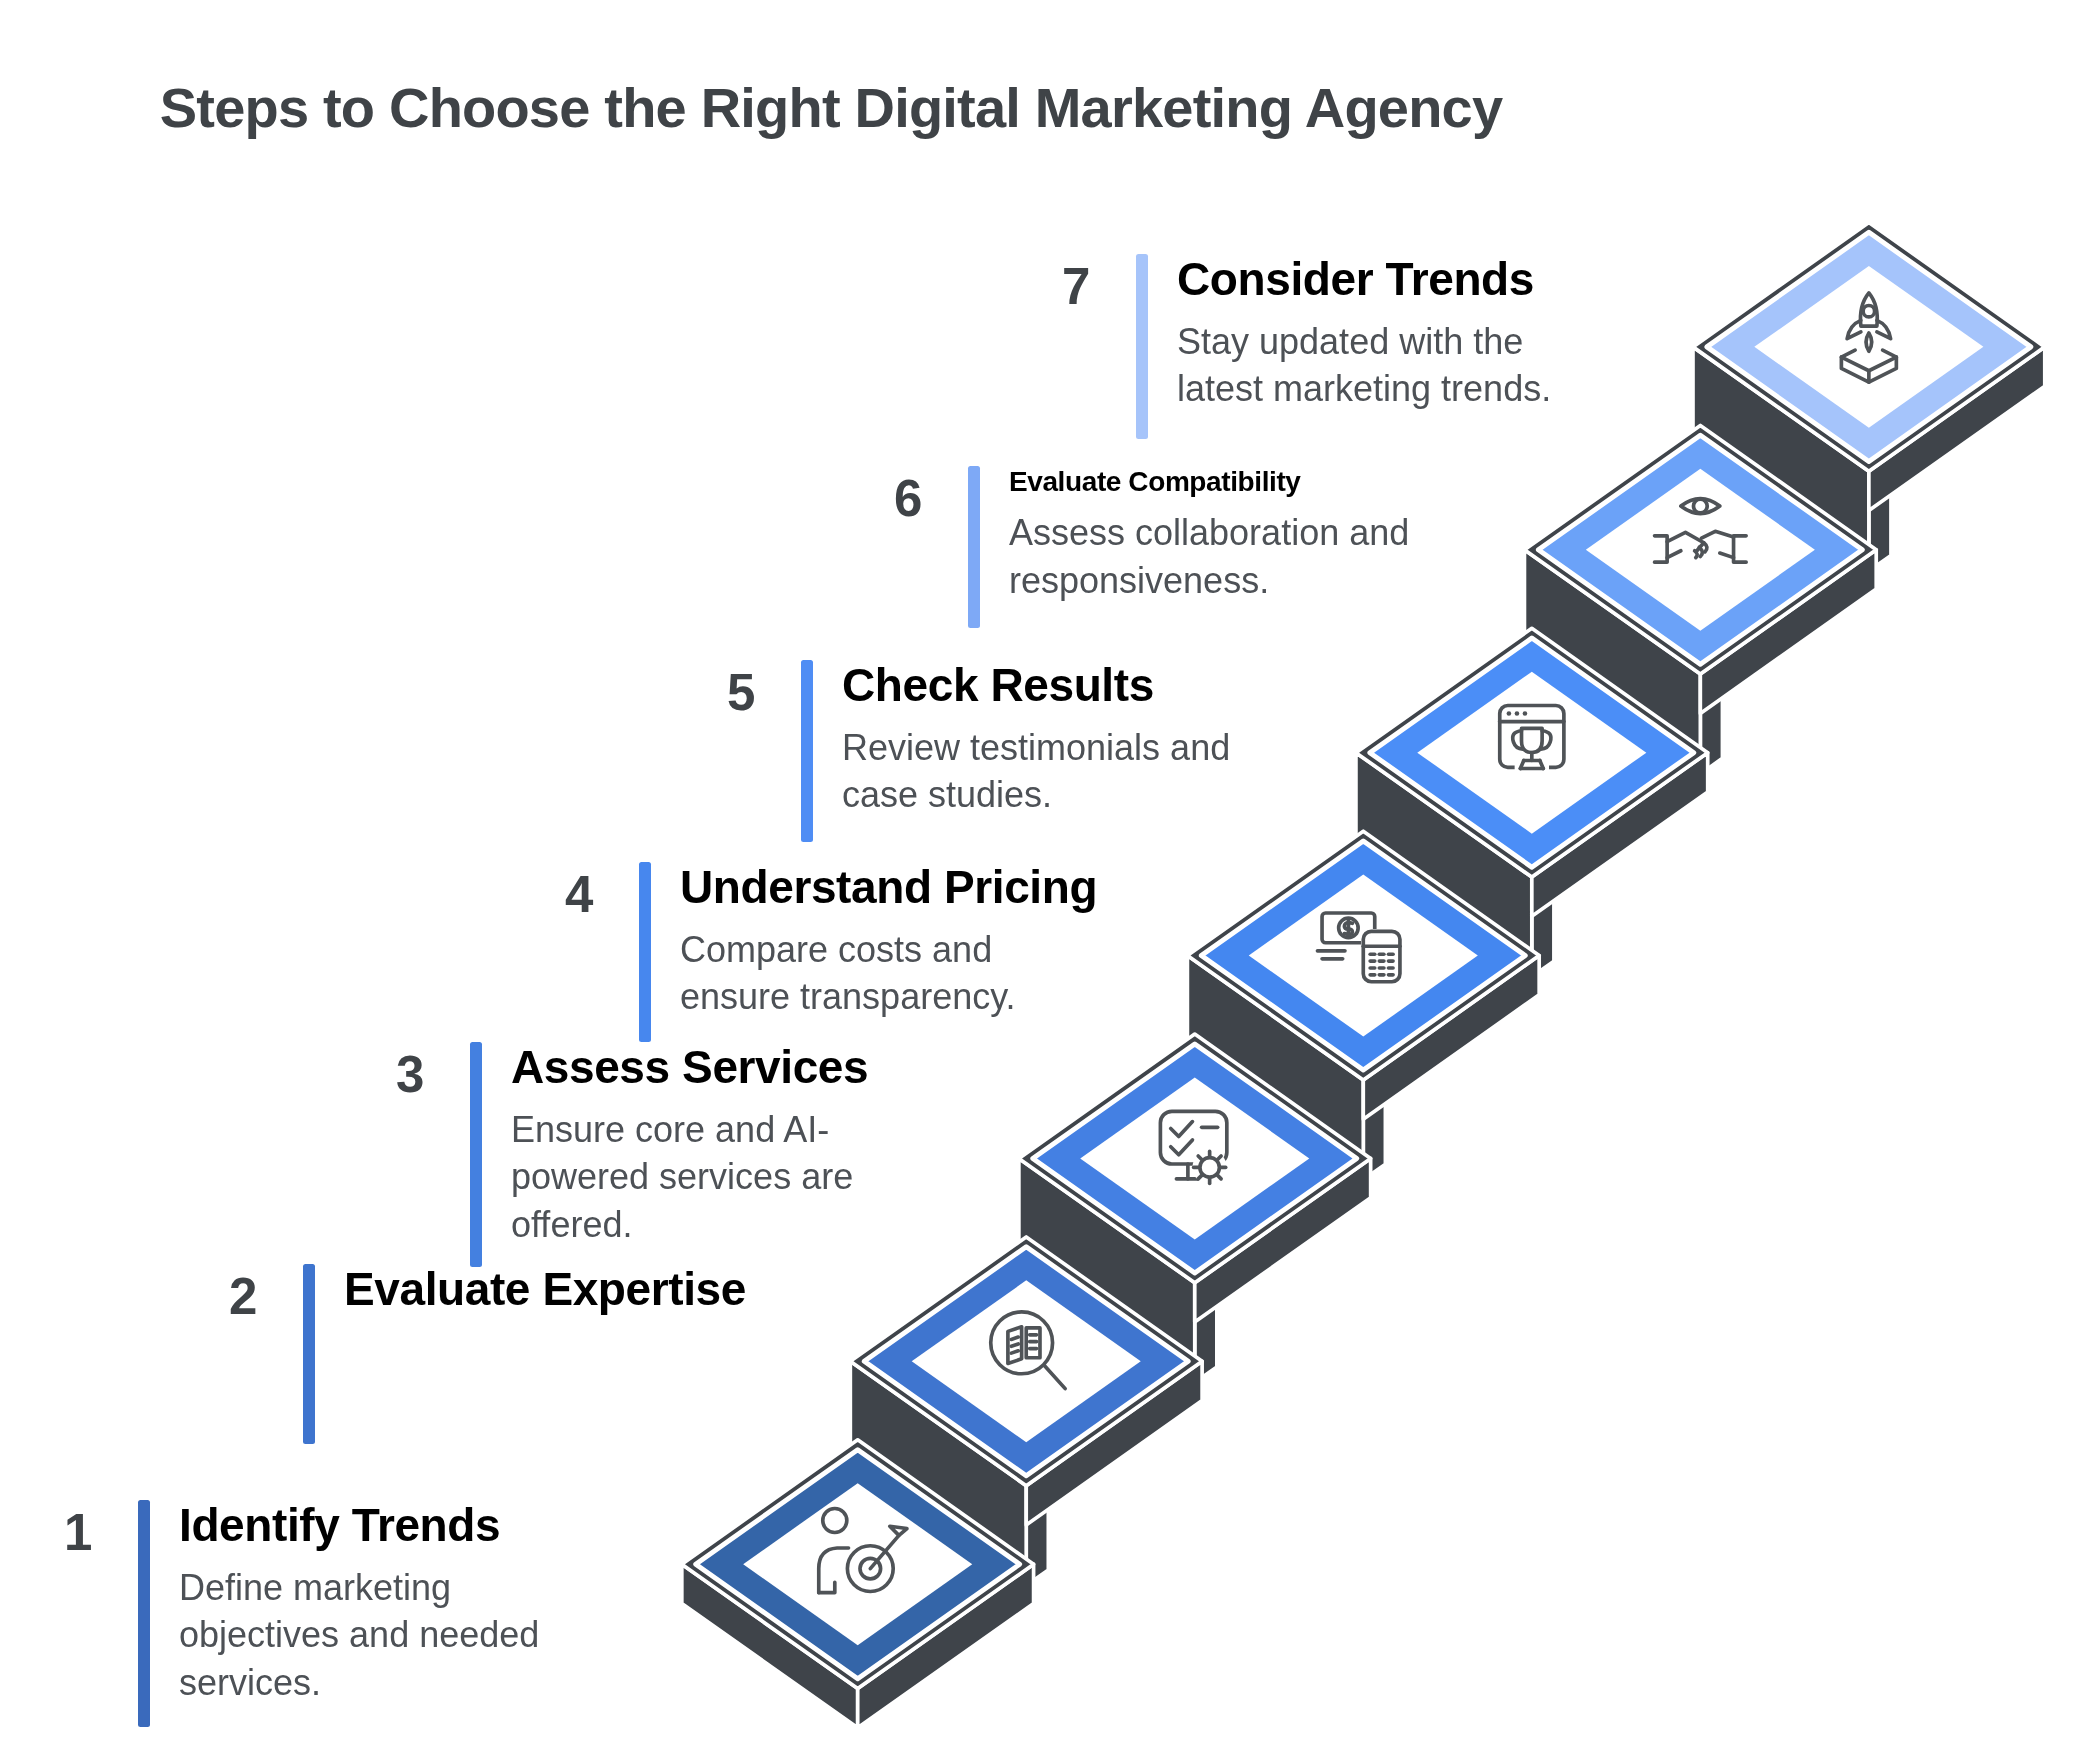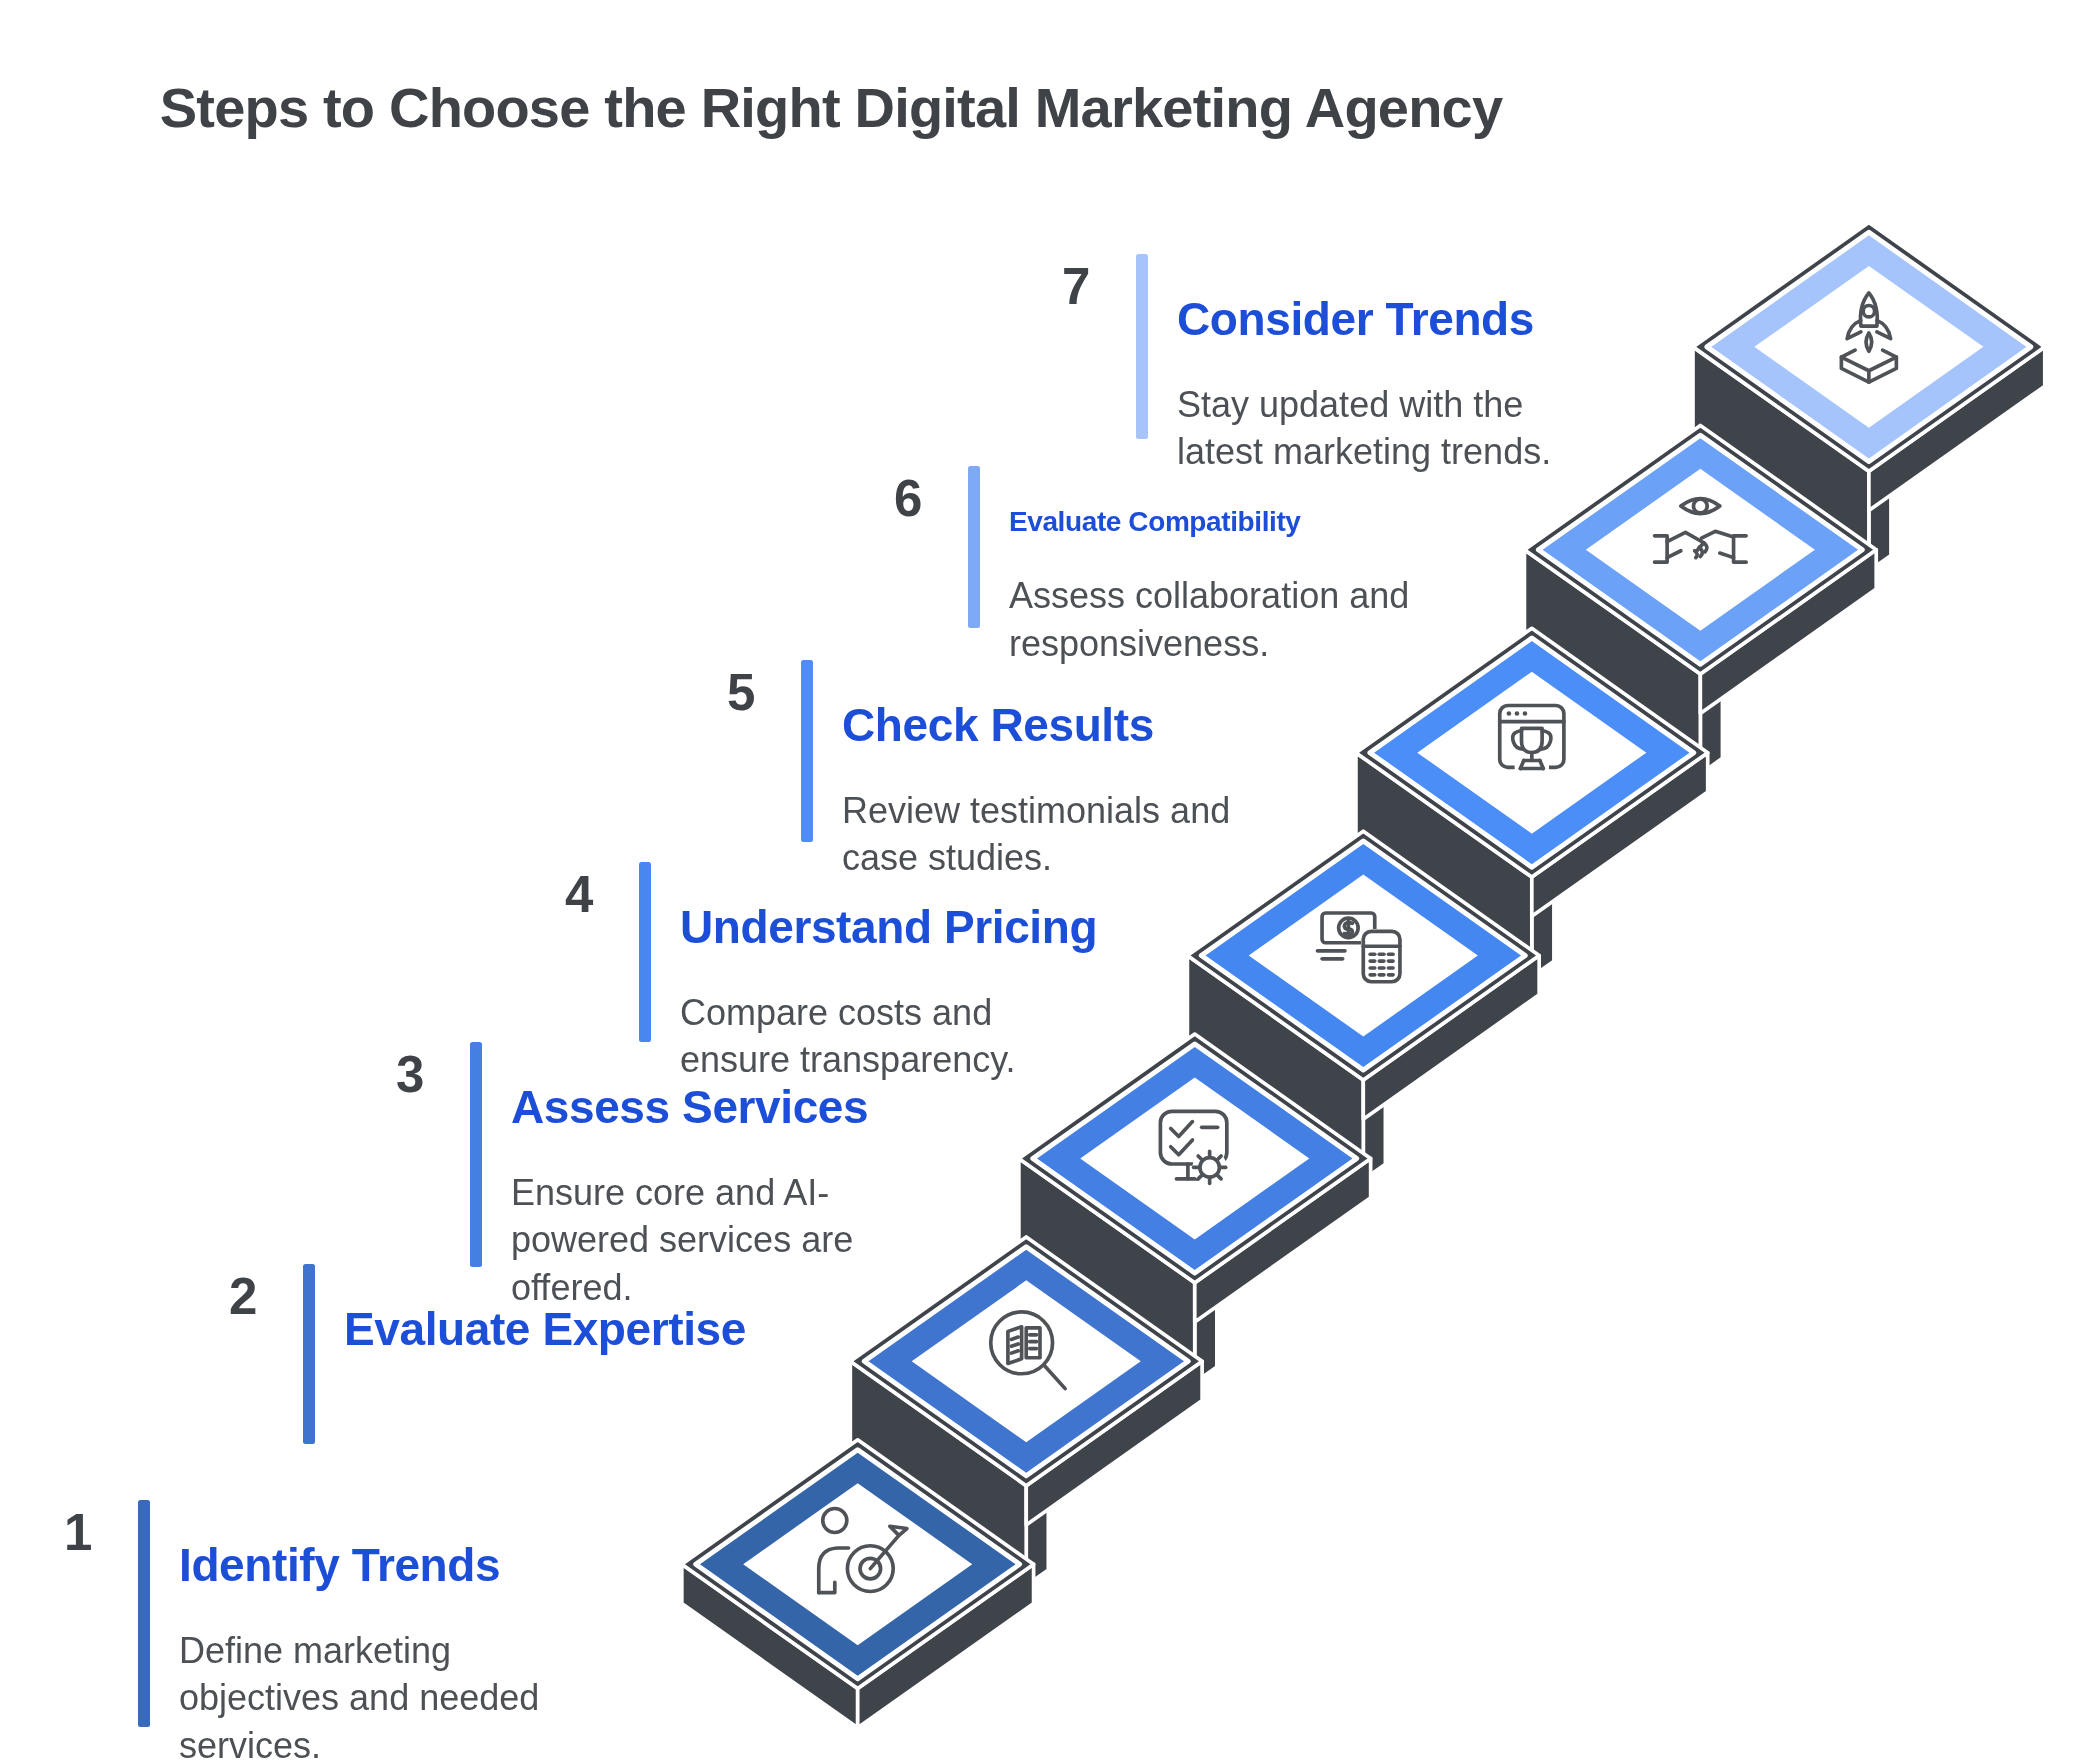--- a/index.html
+++ b/index.html
@@ -16,26 +16,26 @@
     color:#3f4347;letter-spacing:-0.8px;
   }
   .step-block{position:absolute;display:flex;align-items:flex-start;}
   .step-number{
     font-size:51px;font-weight:700;color:#3f4347;
     width:46px;line-height:1;margin-top:6.5px;
   }
   .step-bar{width:11.5px;border-radius:2.5px;margin-left:28px;flex:0 0 auto;}
   .step-texts{margin-left:29.5px;}
   .step-title{
-    font-size:46px;font-weight:700;color:#1d4ed8;
-    line-height:1.12;letter-spacing:-0.4px;white-space:nowrap;margin-top:40px;
+    font-size:46px;font-weight:700;color:#000000;
+    line-height:1.12;letter-spacing:-0.4px;white-space:nowrap;
   }
   .step-desc{
     font-size:36px;line-height:1.32;color:#4d5156;
-    margin-top:35px;white-space:pre-line;
+    margin-top:12px;white-space:pre-line;
   }
   .sb-1{left:64px;top:1500px;}   .sb-1 .step-bar{height:227px;}
   .sb-2{left:229px;top:1264px;}  .sb-2 .step-bar{height:180px;}
   .sb-3{left:396px;top:1042px;}  .sb-3 .step-bar{height:225px;}
   .sb-4{left:565px;top:862px;}  .sb-4 .step-bar{height:180px;}
   .sb-5{left:727px;top:660px;}   .sb-5 .step-bar{height:182px;}
   .sb-6{left:894px;top:466px;}  .sb-6 .step-bar{height:162px;}
   .sb-7{left:1062px;top:254px;}  .sb-7 .step-bar{height:185px;}
   .sb-6 .step-title{font-size:28px;}
 </style>

